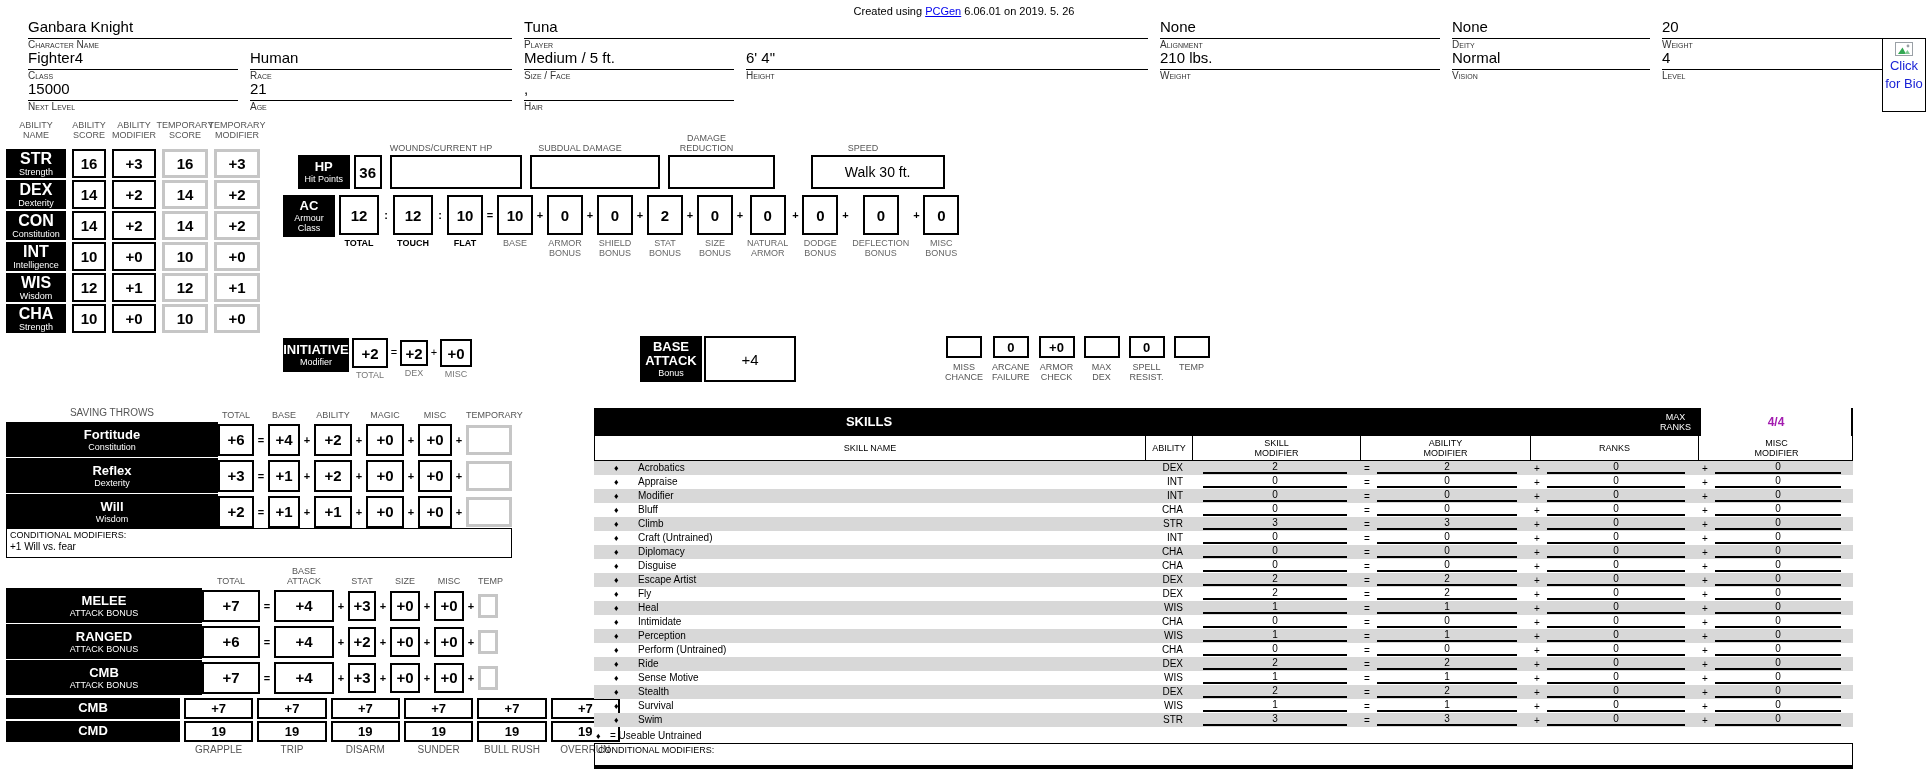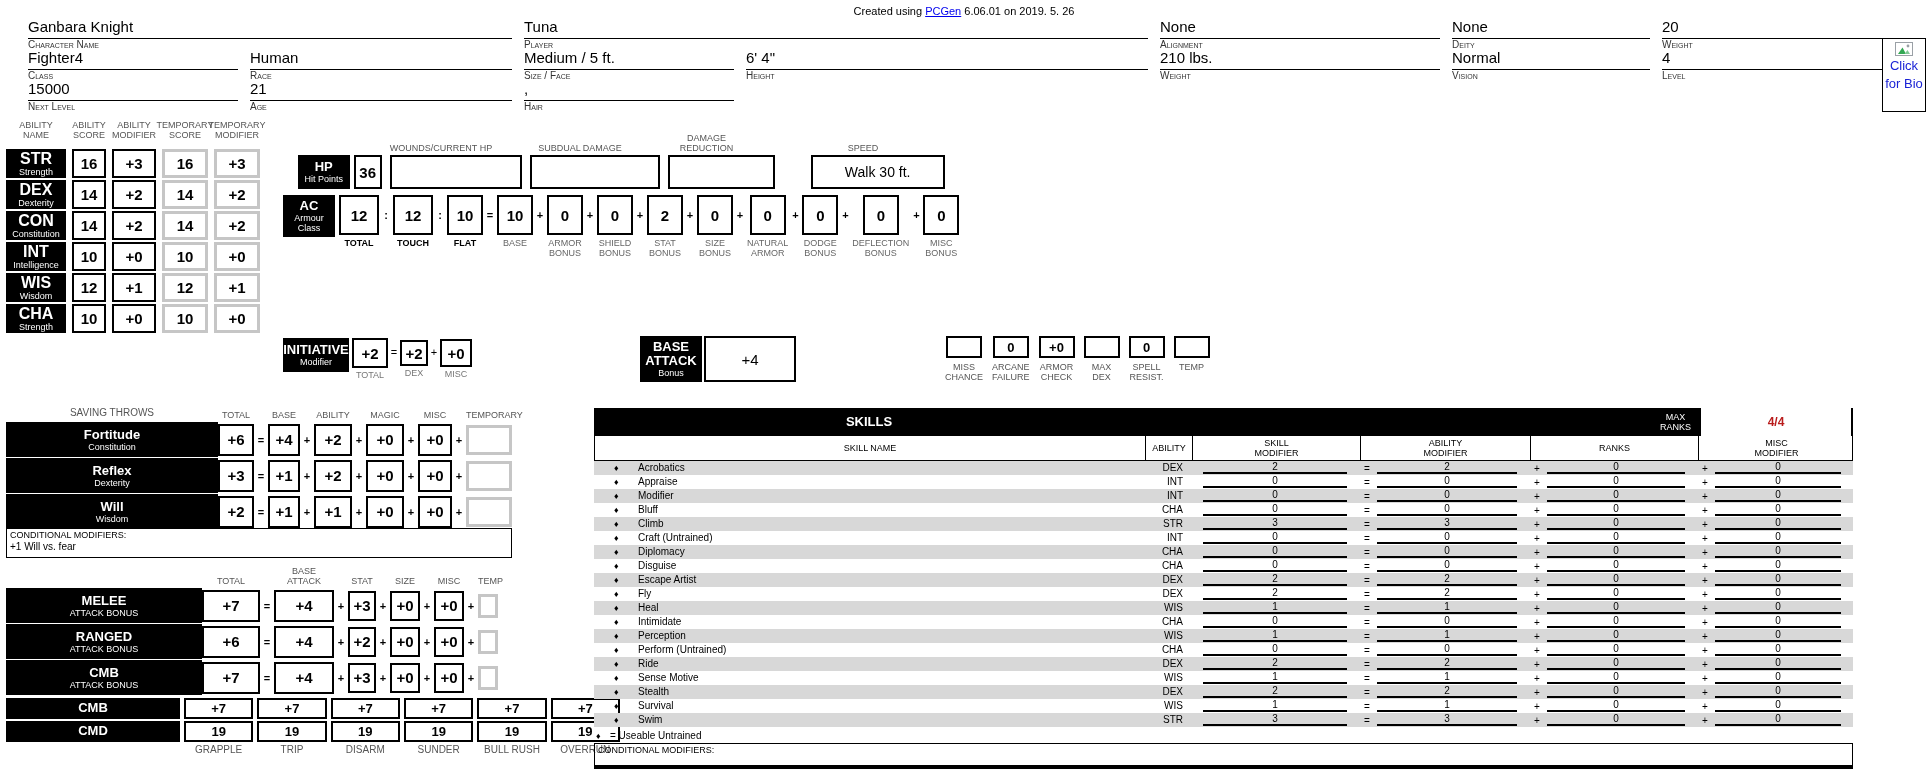--- a/index.html
+++ b/index.html
@@ -113,21 +113,21 @@
   .mv-cells{display:flex;flex:1;column-gap:4px;}
   .mv-cell{flex:1;height:21px;font-size:13px;}
   .mv-labels{display:flex;margin-left:178px;column-gap:4px;margin-top:2px;}
   .mv-label{flex:1;text-align:center;font-size:10px;color:#555;}
 
   
   .skills{position:absolute;left:594px;top:408px;width:1259px;}
   .sk-titlebar{height:27px;background:#000;color:#fff;display:flex;align-items:center;}
   .sk-title{width:550px;text-align:center;font-weight:bold;font-size:13px;}
   .sk-mr-label{margin-left:auto;font-size:9px;text-align:center;white-space:pre-line;line-height:10px;margin-right:10px;}
-  .sk-mr-box{width:150px;height:33px;background:#fff;color:#b91c1c;display:flex;align-items:center;justify-content:center;font-weight:bold;font-size:12px;margin-right:2px;}
+  .sk-mr-box{width:150px;height:33px;background:#fff;color:#a21caf;display:flex;align-items:center;justify-content:center;font-weight:bold;font-size:12px;margin-right:2px;}
   .sk-grid{display:grid;grid-template-columns:550px 47px 168px 170px 168px 156px;}
   .sk-colhead{border:1px solid #000;box-sizing:border-box;height:26px;}
   .sk-colhead div{border-left:1px solid #000;display:flex;align-items:center;justify-content:center;
       font-size:9px;text-align:center;white-space:pre-line;line-height:10px;}
   .sk-colhead div:first-child{border-left:none;}
   .sk-row{height:14px;align-items:center;font-size:10px;}
   .sk-row.shaded{background:#d8d8d8;}
   .sk-name{display:flex;align-items:center;padding-left:20px;line-height:12px;}
   .diamond{width:24px;font-size:9px;}
   .sk-abil{text-align:right;padding-right:8px;line-height:12px;}

